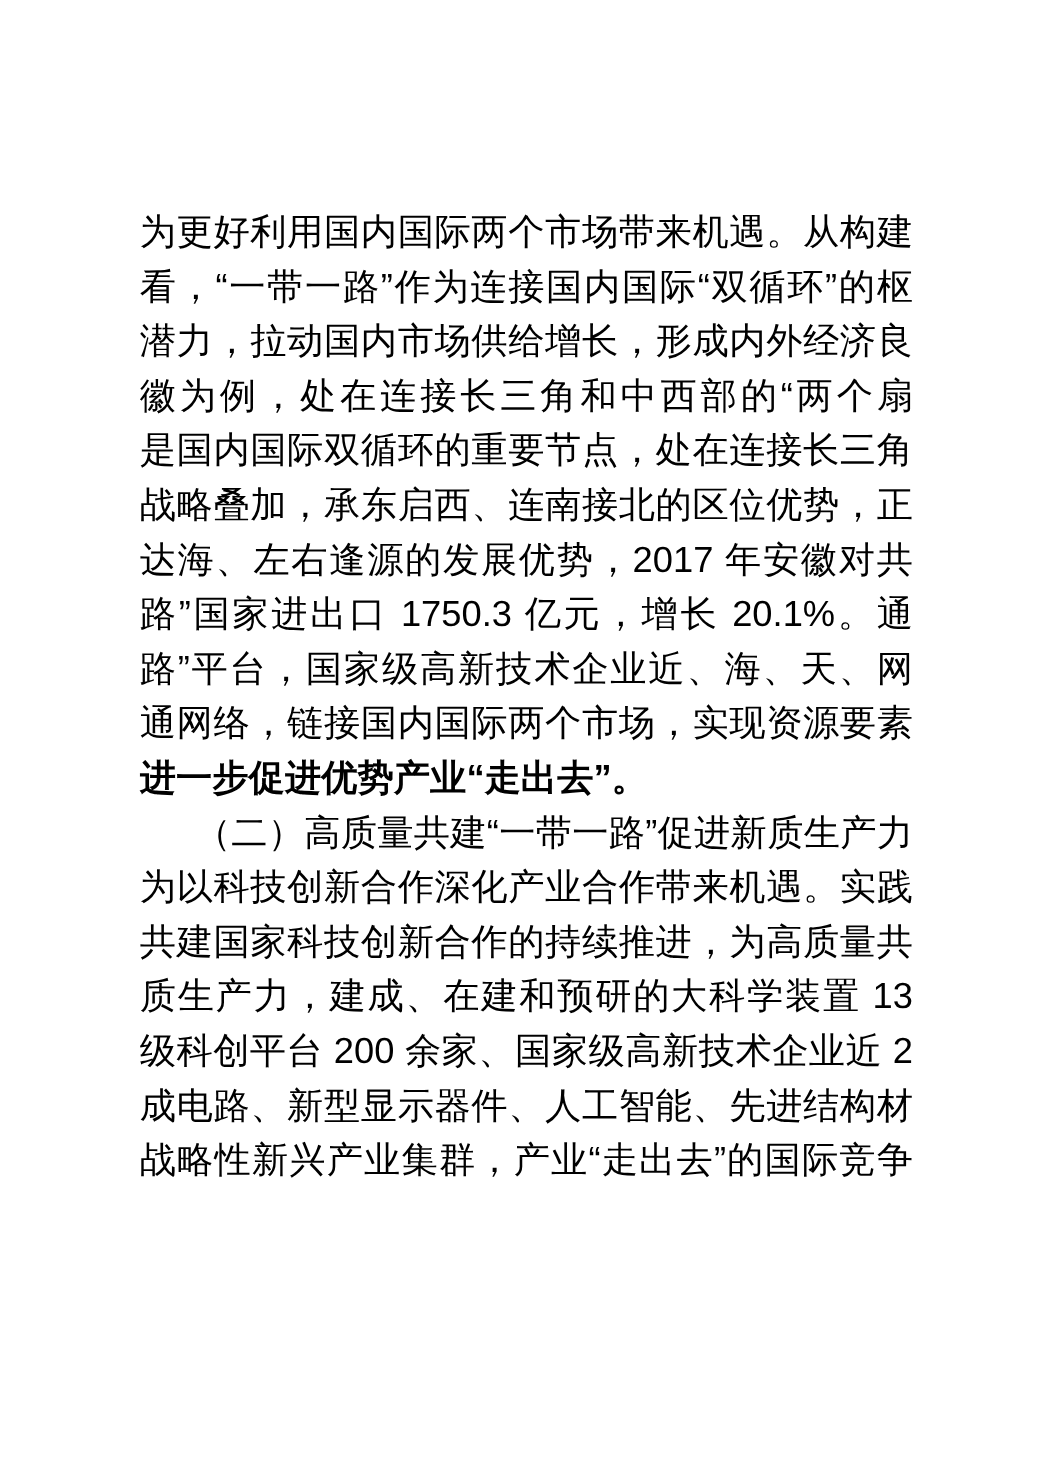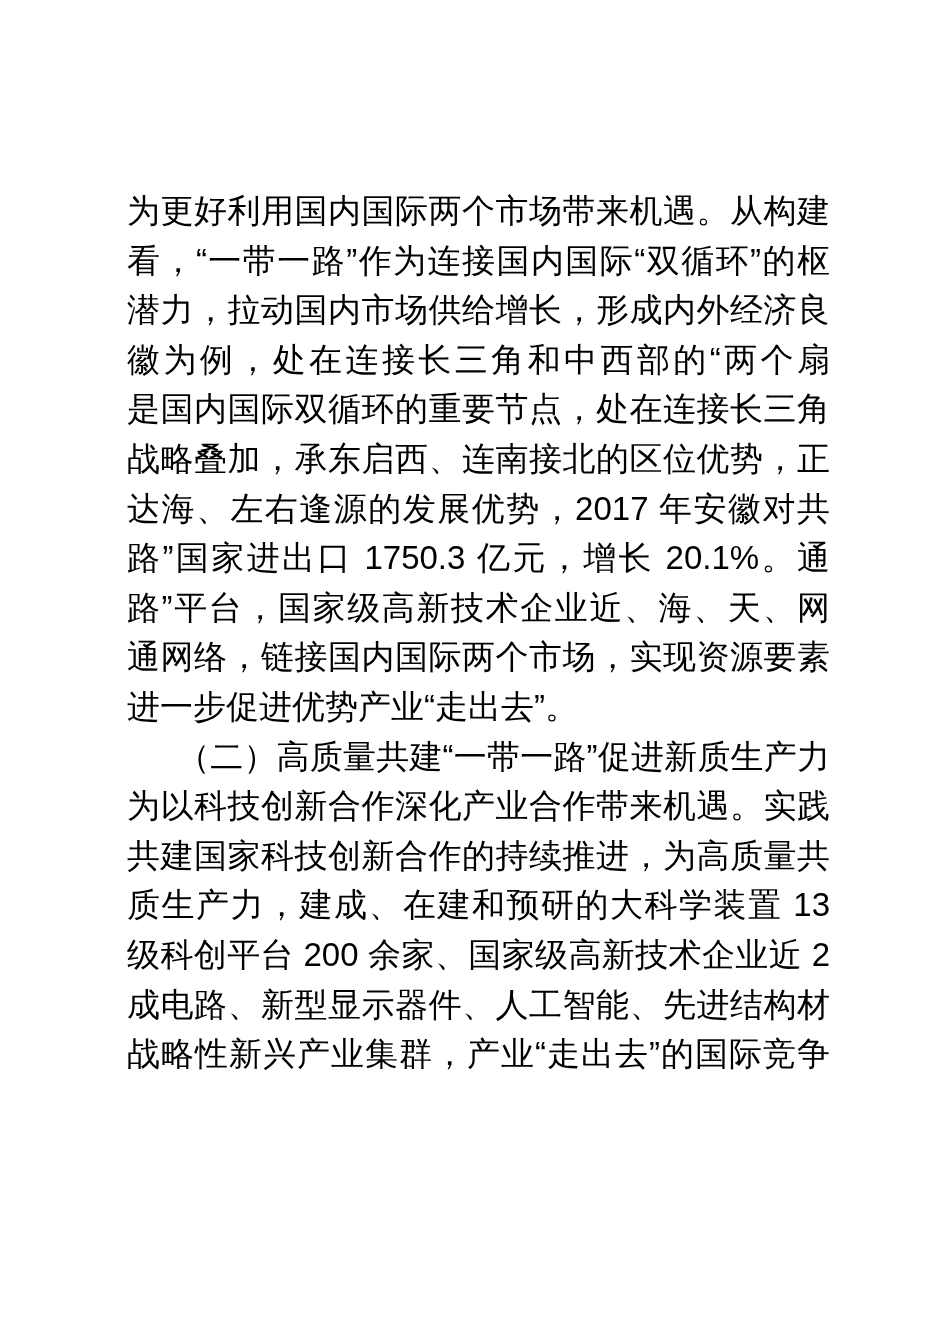--- a/index.html
+++ b/index.html
@@ -35,20 +35,21 @@
   }
   .line {
     text-align: justify;
     text-align-last: justify;
     height: 49.6px;
     overflow: hidden;
   }
   .line.para-end {
     text-align: right;
     text-align-last: left;
+    font-weight: bold;
   }
   .line.indent {
     text-indent: 50px;
   }
 </style>
 </head>
 <body>
 
 <div class="page">
   <div class="content">

